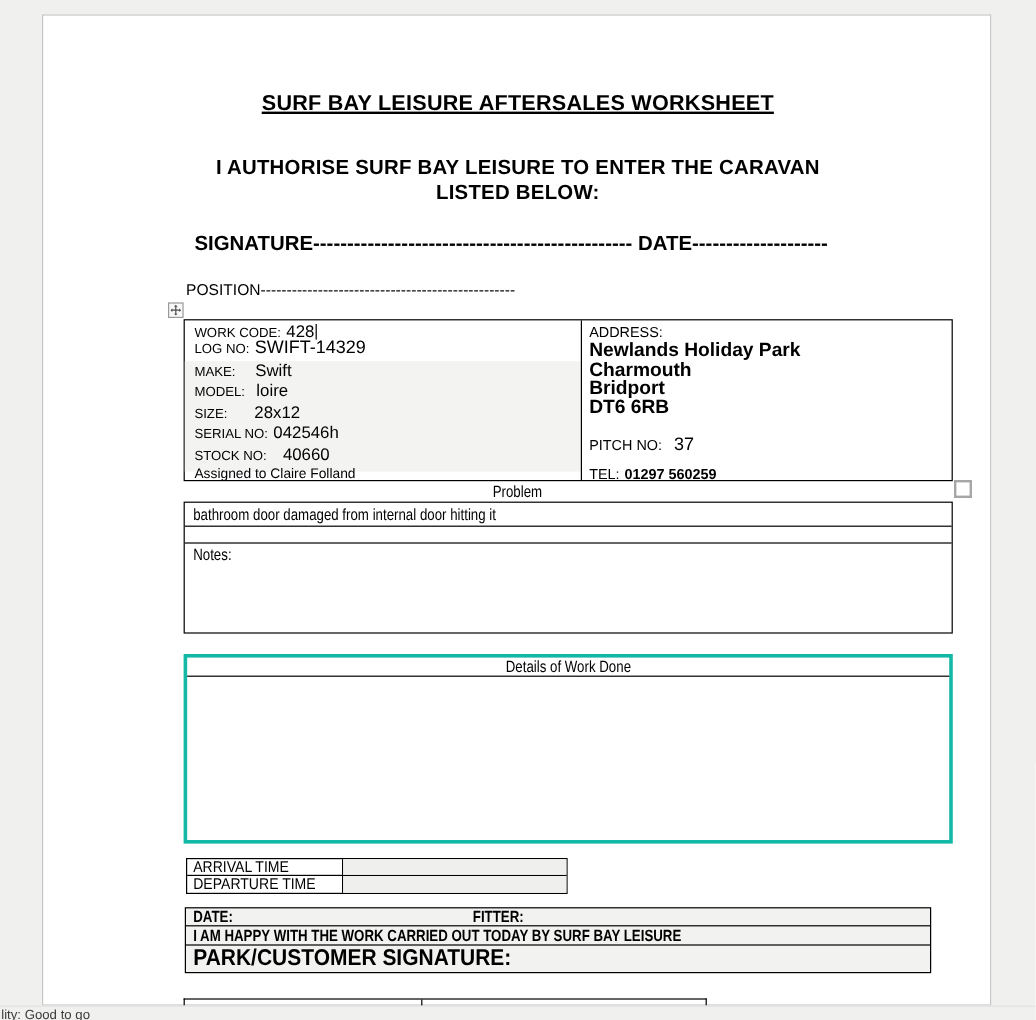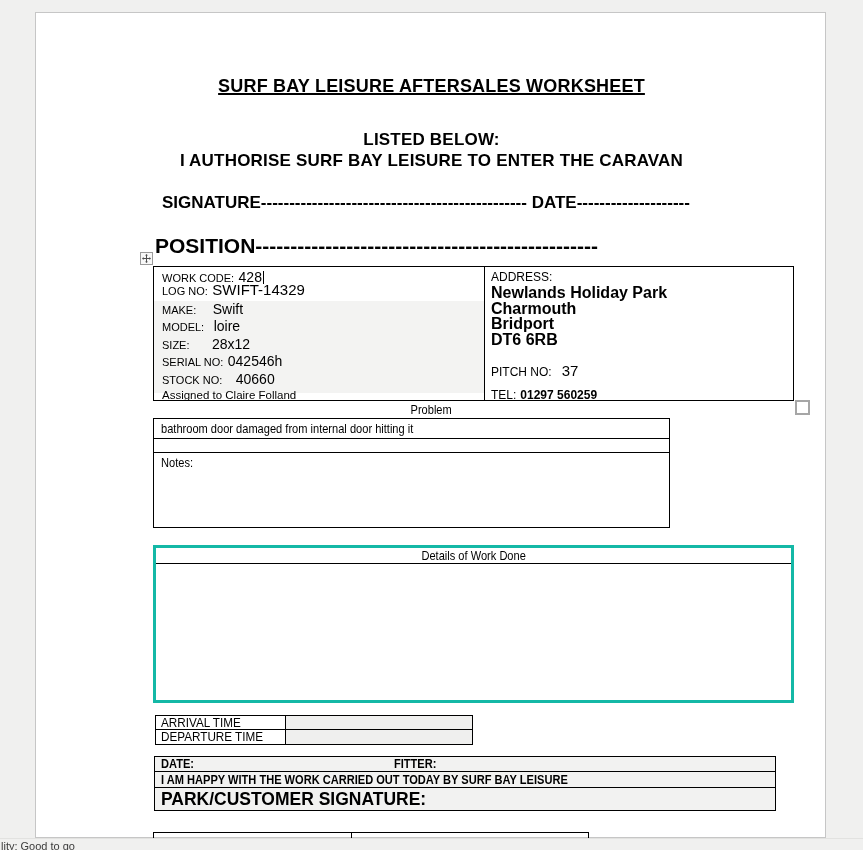--- a/index.html
+++ b/index.html
@@ -14,21 +14,21 @@
     position:absolute; left:35px; top:12px; width:791px; height:826px;
     background:#ffffff; border:1px solid #c6c6c6;
   }
   .abs { position:absolute; }
 
   
   .title-wrap { left:153px; top:76px; width:557px; text-align:center; }
   .doc-title { font-size:18px; font-weight:bold; text-decoration:underline; text-decoration-thickness:2px; letter-spacing:.2px; }
   .auth-wrap { left:153px; top:129px; width:557px; text-align:center; font-size:17px; font-weight:bold; line-height:21px; letter-spacing:.2px; }
   .sig-line { left:162px; top:193px; font-size:17px; font-weight:bold; white-space:nowrap; }
-  .pos-line { left:155px; top:234px; font-size:21px; font-weight:bold; white-space:nowrap; }
+  .pos-line { left:155px; top:234px; font-size:13px; font-weight:normal; white-space:nowrap; }
 
   
   .cond { display:inline-block; transform:scaleX(.82); transform-origin:0 50%; white-space:nowrap; }
   .cond-c { display:inline-block; transform:scaleX(.82); transform-origin:50% 50%; white-space:nowrap; }
 
   
   .move-handle { left:140px; top:252px; width:13px; height:13px; background:#f8f8f8; border:1px solid #9a9a9a; display:flex; align-items:center; justify-content:center; }
   .resize-handle { left:795px; top:400px; width:15px; height:15px; background:#fff; border:2px solid #a6a6a6; }
 
   
@@ -48,21 +48,21 @@
 
   .addr-label { padding-left:6px; padding-top:3px; font-size:12px; }
   .addr-lines { padding-left:6px; font-size:16px; font-weight:bold; line-height:15.6px; margin-top:1px; }
   .pitch-row { position:absolute; left:6px; top:95px; font-size:12px; white-space:nowrap; }
   .pitch-val { font-size:15px; margin-left:10px; }
   .tel-row { position:absolute; left:6px; top:121px; font-size:12px; white-space:nowrap; }
   .tel-val { font-weight:bold; margin-left:4px; }
 
   
   .problem-label-wrap { left:153px; top:402px; width:557px; text-align:center; font-size:13.5px; }
-  .problem-tbl { left:153px; top:418px; width:517px; border:1px solid #000; background:#fff; }
+  .problem-tbl { left:153px; top:418px; width:641px; border:1px solid #000; background:#fff; }
   .p-row1 { height:20px; line-height:20px; border-bottom:1px solid #000; padding-left:7px; font-size:13.5px; }
   .p-row2 { height:14px; border-bottom:1px solid #000; }
   .p-row3 { height:74px; padding:2px 0 0 7px; font-size:13.5px; }
 
   
   .work-tbl { left:153px; top:545px; width:641px; border:3px solid #14b8a6; background:#fff; }
   .w-head { height:16px; line-height:16px; border-bottom:1px solid #000; text-align:center; font-size:13.5px; }
   .w-body { height:136px; }
 
   
@@ -95,22 +95,22 @@
 
 <div class="canvas">
 
   <div class="page abs"></div>
 
   <div class="abs title-wrap">
     <span class="doc-title">SURF BAY LEISURE AFTERSALES WORKSHEET</span>
   </div>
 
   <div class="abs auth-wrap">
+    <div>I AUTHORISE SURF BAY LEISURE TO ENTER THE CARAVAN</div>
     <div>LISTED BELOW:</div>
-    <div>I AUTHORISE SURF BAY LEISURE TO ENTER THE CARAVAN</div>
   </div>
 
   <div class="abs sig-line"><span>SIGNATURE</span><span>-----------------------------------------------</span> <span>DATE</span><span>--------------------</span></div>
 
   <div class="abs pos-line"><span>POSITION</span><span>-------------------------------------------------</span></div>
 
   <div class="abs move-handle">
     <span style="display:flex">
       <svg width="9" height="9" viewBox="0 0 9 9">
           <path d="M4.5 0 L6 1.6 H5 V4 H7.4 V3 L9 4.5 L7.4 6 V5 H5 V7.4 H6 L4.5 9 L3 7.4 H4 V5 H1.6 V6 L0 4.5 L1.6 3 V4 H4 V1.6 H3 Z" fill="#4d4d4d"></path>

